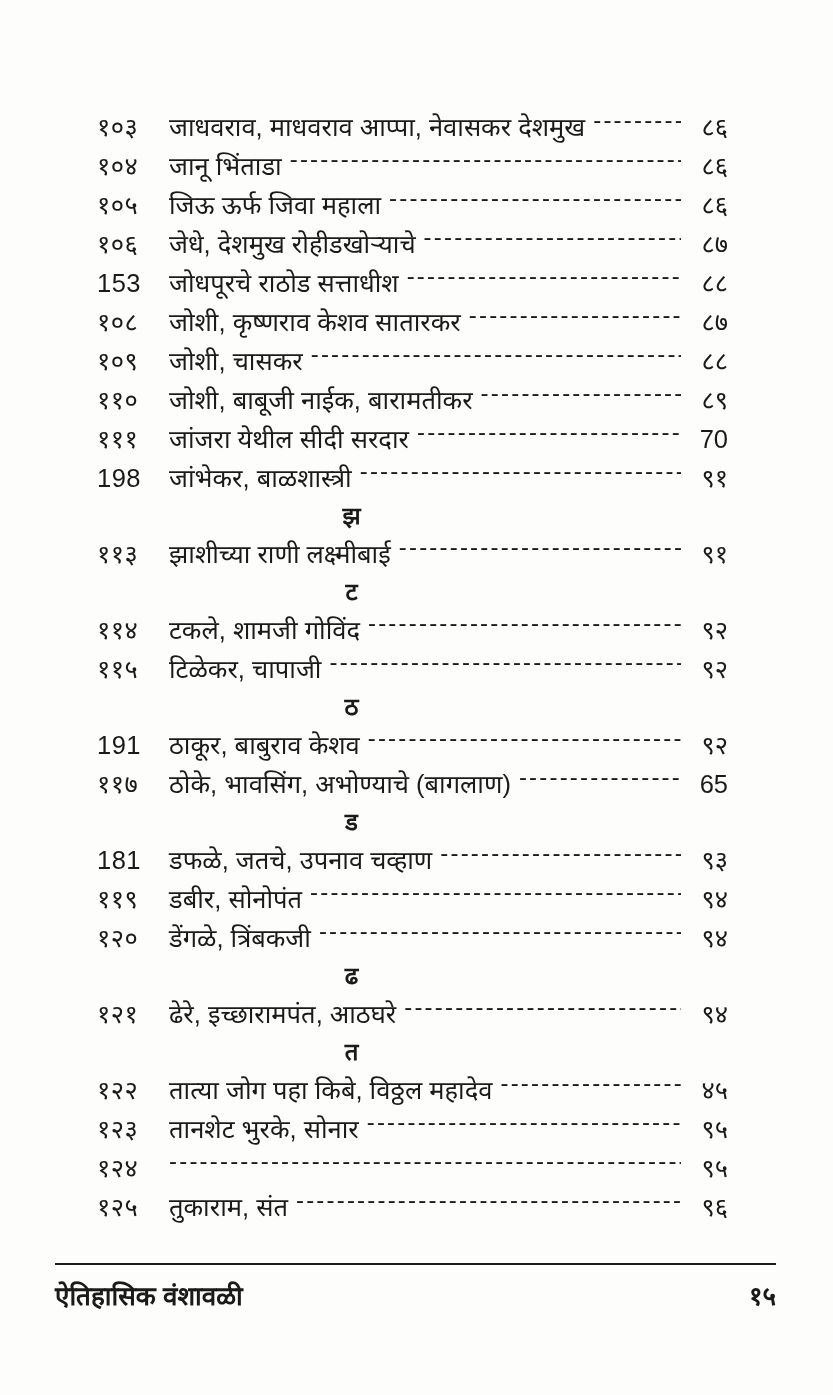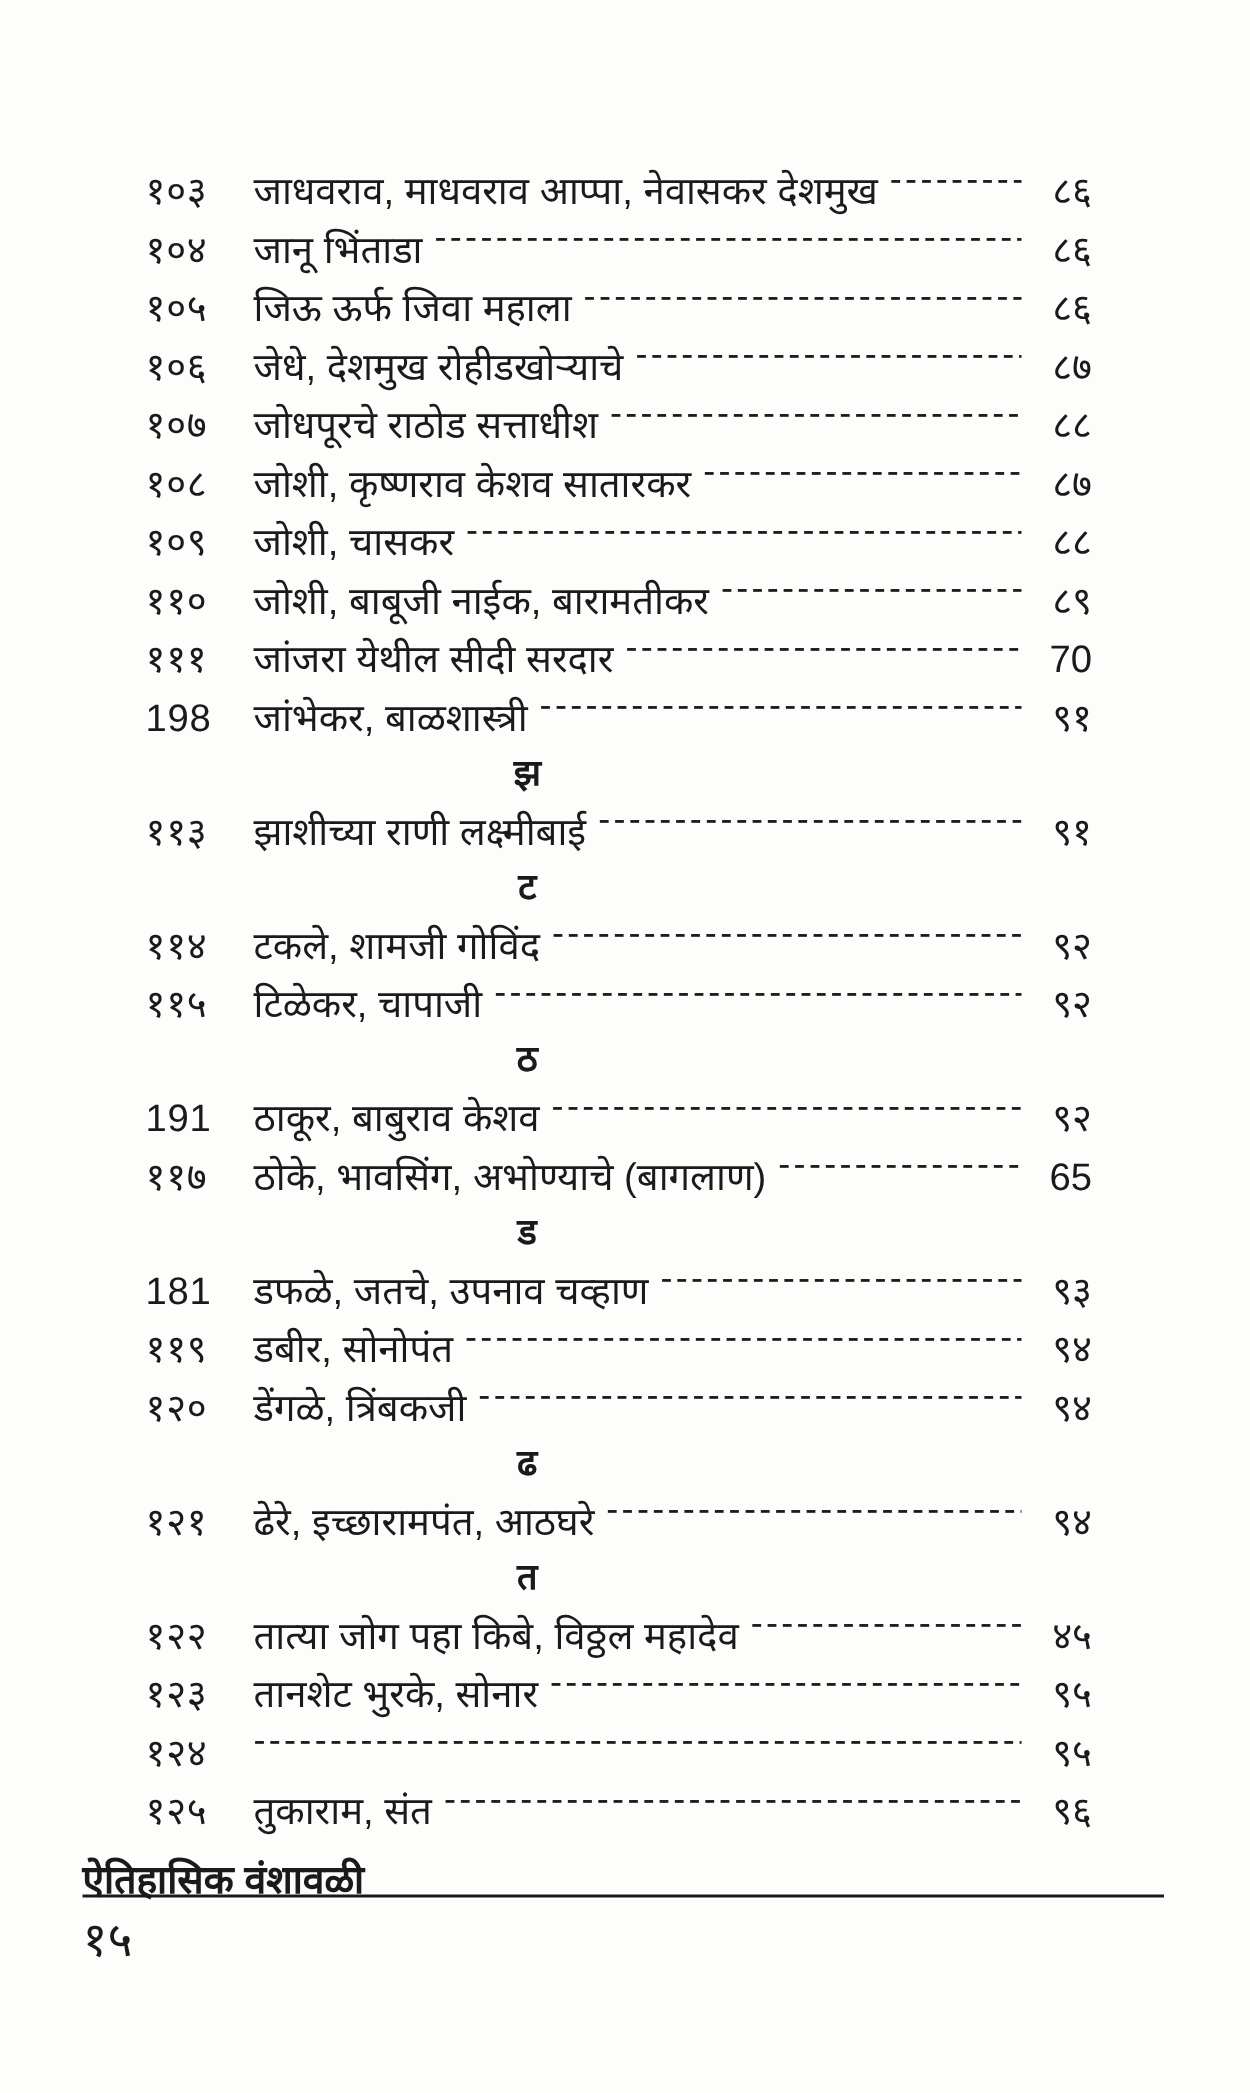--- a/index.html
+++ b/index.html
@@ -84,25 +84,24 @@
   .footer {
     position: absolute;
     left: 55px;
     right: 57px;
     bottom: 82px;
     display: flex;
     align-items: baseline;
     justify-content: space-between;
     font-size: 26px;
     font-weight: 700;
-    flex-direction: column;
   }
   .footer-page {
-    font-weight: 400;
-    font-size: 32px;
+    font-weight: 700;
+    font-size: 26px;
   }
 </style>
 </head>
 <body>
 
 <div id="page">
   <ul class="toc-list" id="toc-list">
       <li class="toc-entry">
         <span class="toc-num">१०३</span>
         <span class="toc-title">जाधवराव, माधवराव आप्पा, नेवासकर देशमुख</span>
@@ -129,21 +128,21 @@
       </li>
       <li class="toc-entry">
         <span class="toc-num">१०६</span>
         <span class="toc-title">जेधे, देशमुख रोहीडखोऱ्याचे</span>
         <span class="toc-leader">
           <span>------------------------------------------------------------</span>
         </span>
         <span class="toc-page">८७</span>
       </li>
       <li class="toc-entry">
-        <span class="toc-num">१०७</span>
+        <span class="toc-num">153</span>
         <span class="toc-title">जोधपूरचे राठोड सत्ताधीश</span>
         <span class="toc-leader">
           <span>------------------------------------------------------------</span>
         </span>
         <span class="toc-page">८८</span>
       </li>
       <li class="toc-entry">
         <span class="toc-num">१०८</span>
         <span class="toc-title">जोशी, कृष्णराव केशव सातारकर</span>
         <span class="toc-leader">

